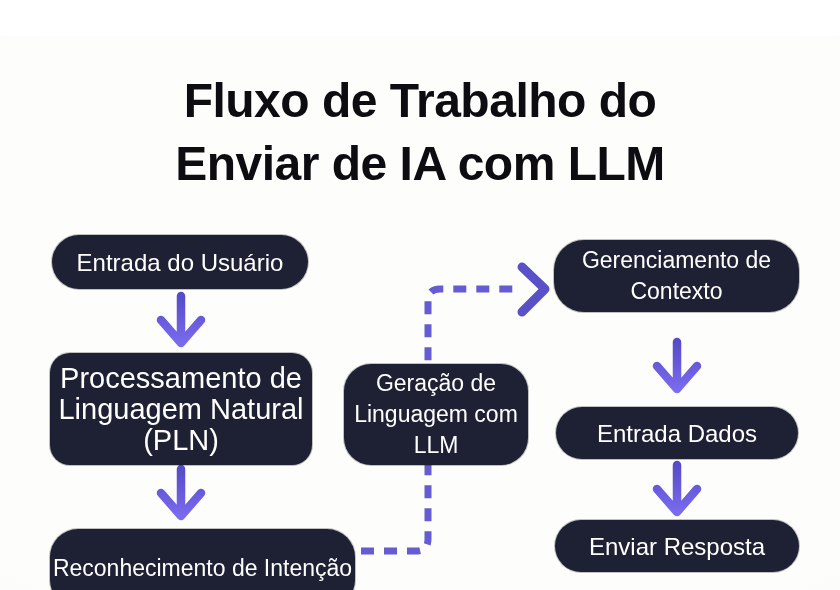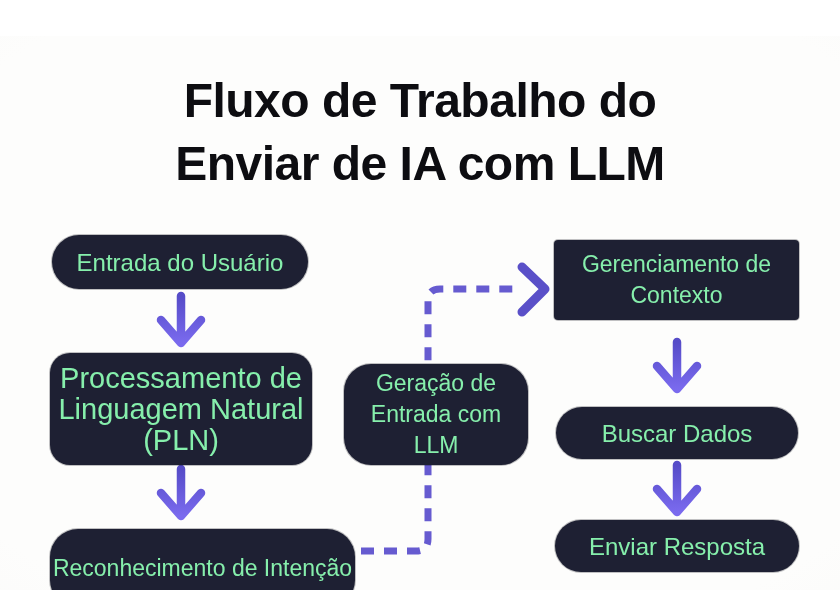--- a/index.html
+++ b/index.html
@@ -32,34 +32,34 @@
   .connectors {
     position: absolute;
     top: 0;
     left: 0;
     z-index: 1;
   }
   .node {
     position: absolute;
     z-index: 2;
     background: #1e2033;
-    color: #86efac;
+    color: #ffffff;
     display: flex;
     align-items: center;
     justify-content: center;
     text-align: center;
     font-size: 24px;
     line-height: 31px;
     box-shadow: 0 0 0 1px rgba(10,10,20,0.25);
   }
   .node-entrada      { left: 52px;  top: 199px; width: 256px; height: 54px;  border-radius: 27px; }
   .node-pln          { left: 50px;  top: 317px; width: 262px; height: 112px; border-radius: 20px; font-size: 29px; }
   .node-intencao     { left: 50px;  top: 493px; width: 305px; height: 79px;  border-radius: 28px; font-size: 23px; }
   .node-geracao      { left: 344px; top: 328px; width: 184px; height: 101px; border-radius: 27px; font-size: 23px; padding: 0 4px; box-sizing: border-box; }
-  .node-contexto     { left: 554px; top: 204px; width: 245px; height: 80px;  border-radius: 4px; font-size: 23px; }
+  .node-contexto     { left: 554px; top: 204px; width: 245px; height: 72px;  border-radius: 30px; font-size: 23px; }
   .node-buscar       { left: 556px; top: 371px; width: 242px; height: 52px;  border-radius: 26px; }
   .node-enviar       { left: 555px; top: 484px; width: 244px; height: 52px;  border-radius: 26px; }
 </style>
 </head>
 <body>
 
 <div class="canvas">
 
   <div class="title">
     <div>Fluxo de Trabalho do</div>
@@ -89,28 +89,28 @@
 
   <div class="node node-pln">
     <span>Processamento de Linguagem Natural (PLN)</span>
   </div>
 
   <div class="node node-intencao">
     <span>Reconhecimento de Intenção</span>
   </div>
 
   <div class="node node-geracao">
-    <span>Geração de Entrada com LLM</span>
+    <span>Geração de Linguagem com LLM</span>
   </div>
 
   <div class="node node-contexto">
     <span>Gerenciamento de Contexto</span>
   </div>
 
   <div class="node node-buscar">
-    <span>Buscar Dados</span>
+    <span>Entrada Dados</span>
   </div>
 
   <div class="node node-enviar">
     <span>Enviar Resposta</span>
   </div>
 
 </div>
 
 </body></html>

